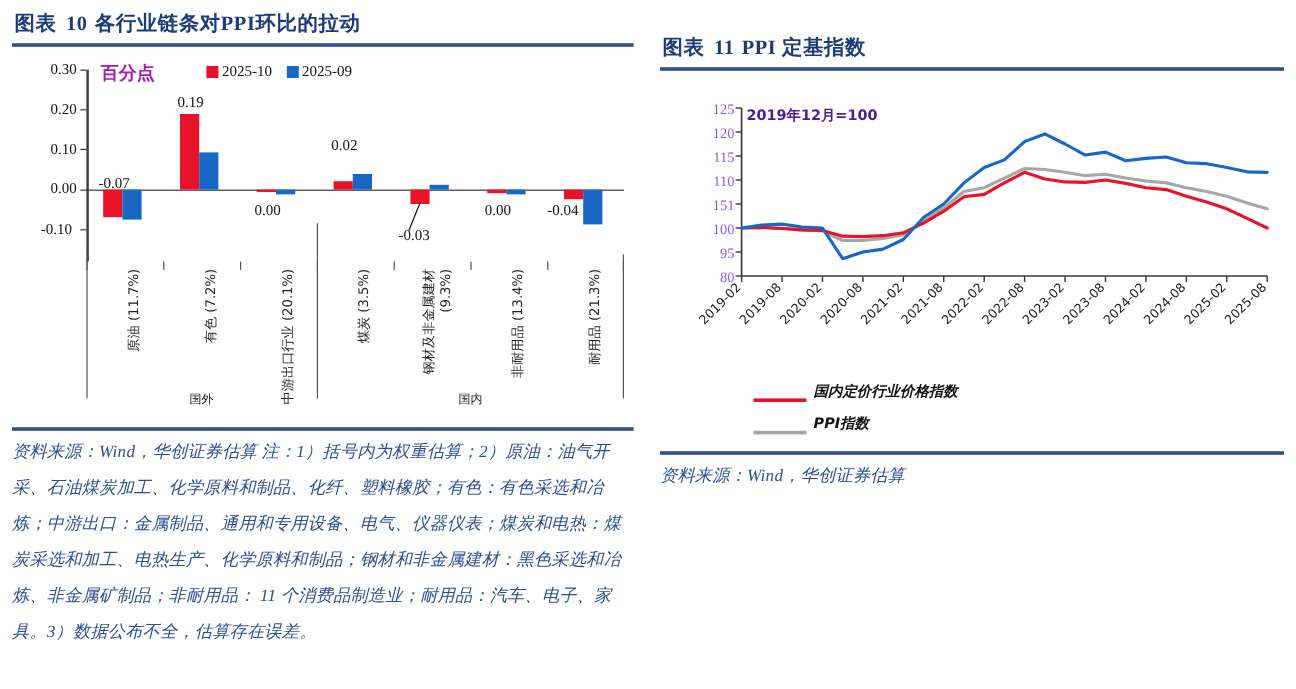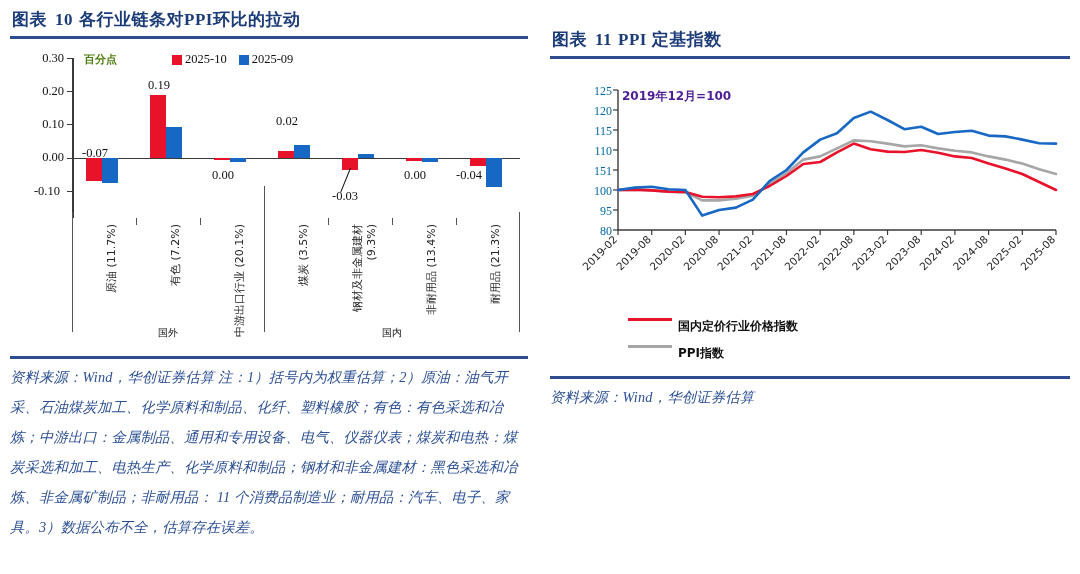--- a/index.html
+++ b/index.html
@@ -40,21 +40,21 @@
   .source-right { top: 362px; }
 
   
   .bar-chart { position: absolute; left: 0; top: 40px; width: 540px; height: 312px; }
   .bc-axis-label {
     position: absolute; font-family:"Liberation Serif","DejaVu Serif",serif;
     font-size: 12.5px; color:#111; text-align: right; width: 38px;
   }
   .bc-unit {
     position: absolute; left: 84px; top: 12px;
-    font-size: 11px; color:#4d7c0f; font-family:"DejaVu Sans","Liberation Sans",sans-serif;
+    font-size: 15px; color:#a21caf; font-family:"DejaVu Sans","Liberation Sans",sans-serif;
     font-weight: 600;
   }
   .legend-bar { position: absolute; left: 172px; top: 12px; display: flex; gap: 12px; align-items: center; }
   .legend-bar .item { display: flex; align-items: center; gap: 3px; font-size: 12.5px; color:#111;
     font-family:"Liberation Serif","DejaVu Serif",serif; }
   .legend-bar .sw { width: 10px; height: 10px; display:inline-block; }
 
   .plot {
     position: absolute; left: 72px; top: 18px; width: 448px; height: 160px;
   }
@@ -91,27 +91,27 @@
   }
   .leader { position:absolute; background:#111; width:1.2px; transform-origin: top center; }
 
   
   .line-chart { position:absolute; left:0; top:40px; width:540px; height:312px; }
   .lc-note {
     position:absolute; left:82px; top:28px; font-size:12px; font-weight:700; color:#4c1d95;
     font-family:"DejaVu Sans","Liberation Sans",sans-serif;
   }
   .lc-ylab {
-    position:absolute; width:30px; text-align:right; font-size:12px; color:#0369a1;
+    position:absolute; width:30px; text-align:right; font-size:12px; color:#8b5cf6;
     font-family:"Liberation Serif","DejaVu Serif",serif;
   }
   .legend-line { position:absolute; left:88px; top:258px; width:430px; font-size:12px; }
   .legend-line .row { display:flex; align-items:center; margin-bottom:10px; }
-  .legend-line .item { display:flex; align-items:flex-start; gap:6px; margin-right:26px;
-    font-family:"DejaVu Sans","Liberation Sans",sans-serif; font-weight:700; color:#111; font-size:12px; }
+  .legend-line .item { display:flex; align-items:flex-end; gap:6px; margin-right:26px;
+    font-family:"DejaVu Sans","Liberation Sans",sans-serif; font-weight:700; color:#111; font-size:12px;font-style:italic; }
   .legend-line .ln { width:44px; height:3px; display:inline-block; }
 </style>
 </head>
 <body>
 
 <div class="page">
 
   <div class="panel panel-left">
 
     <div class="fig-title">

